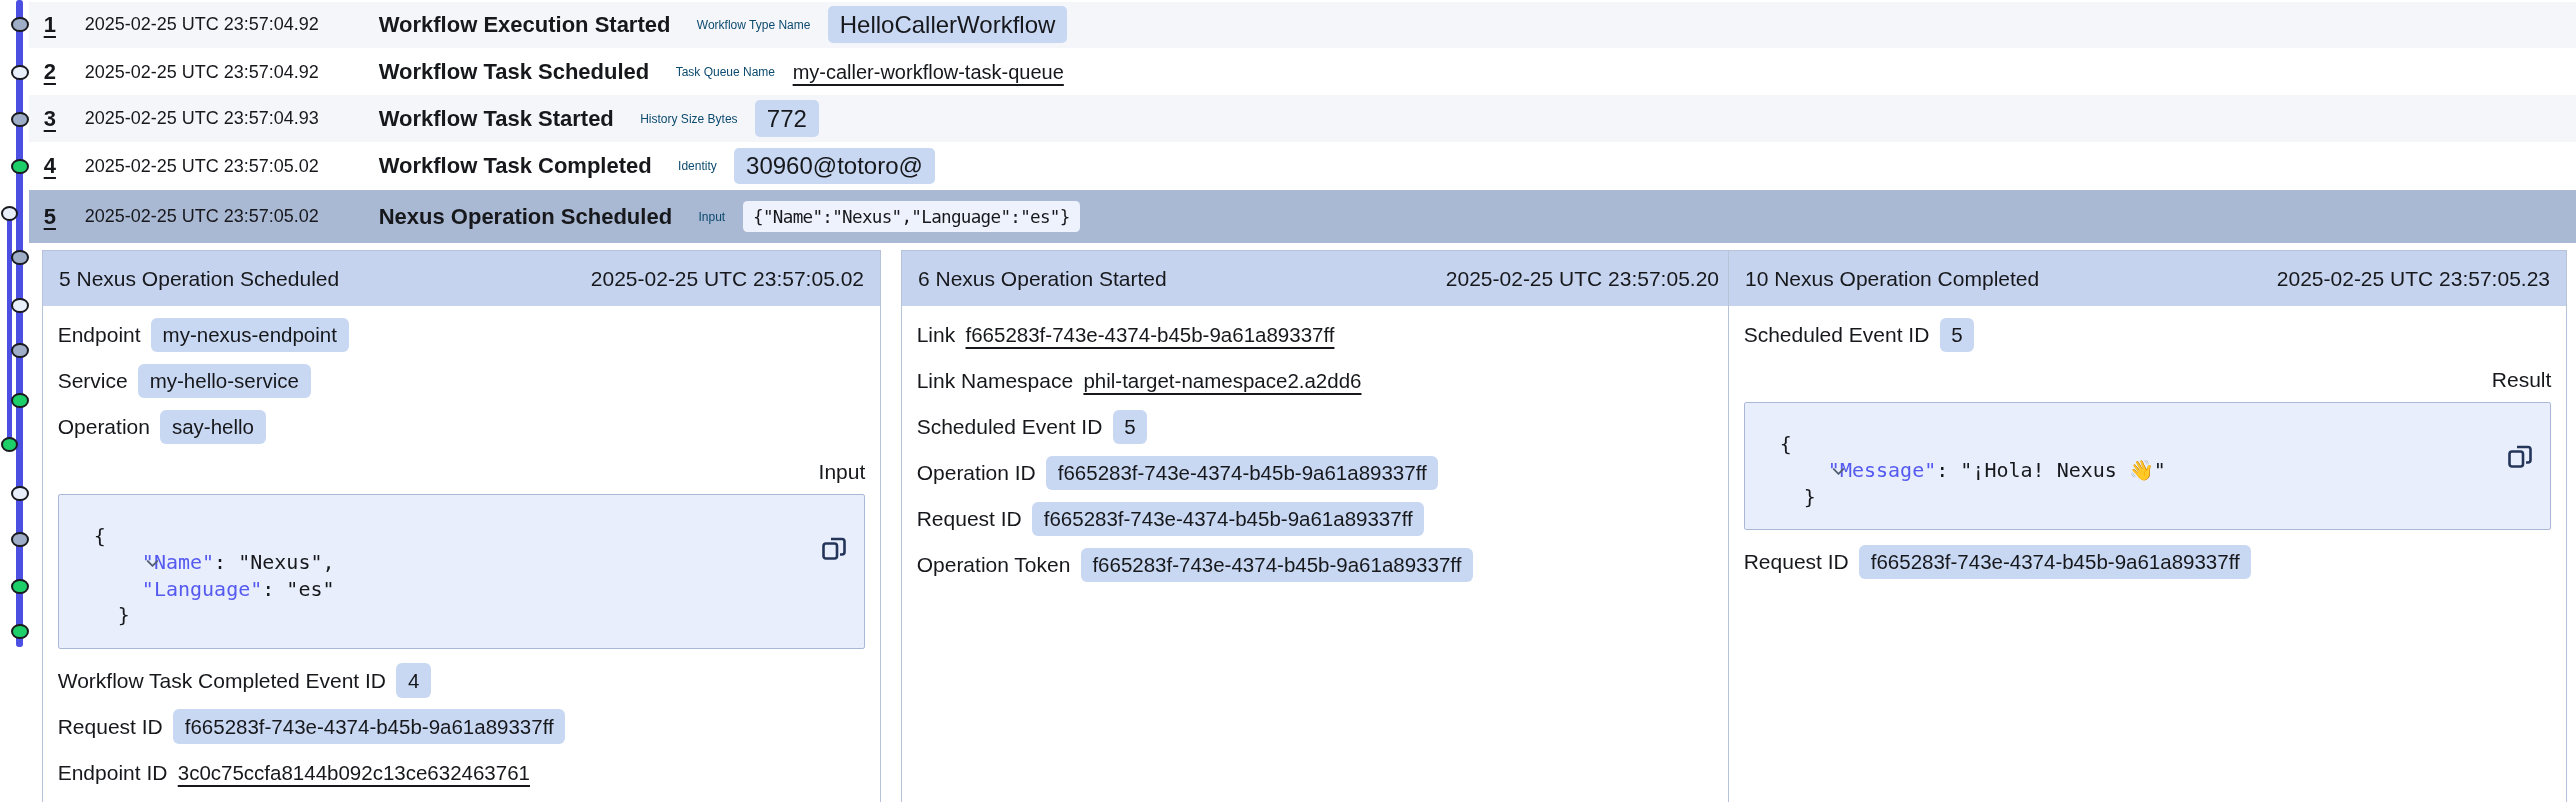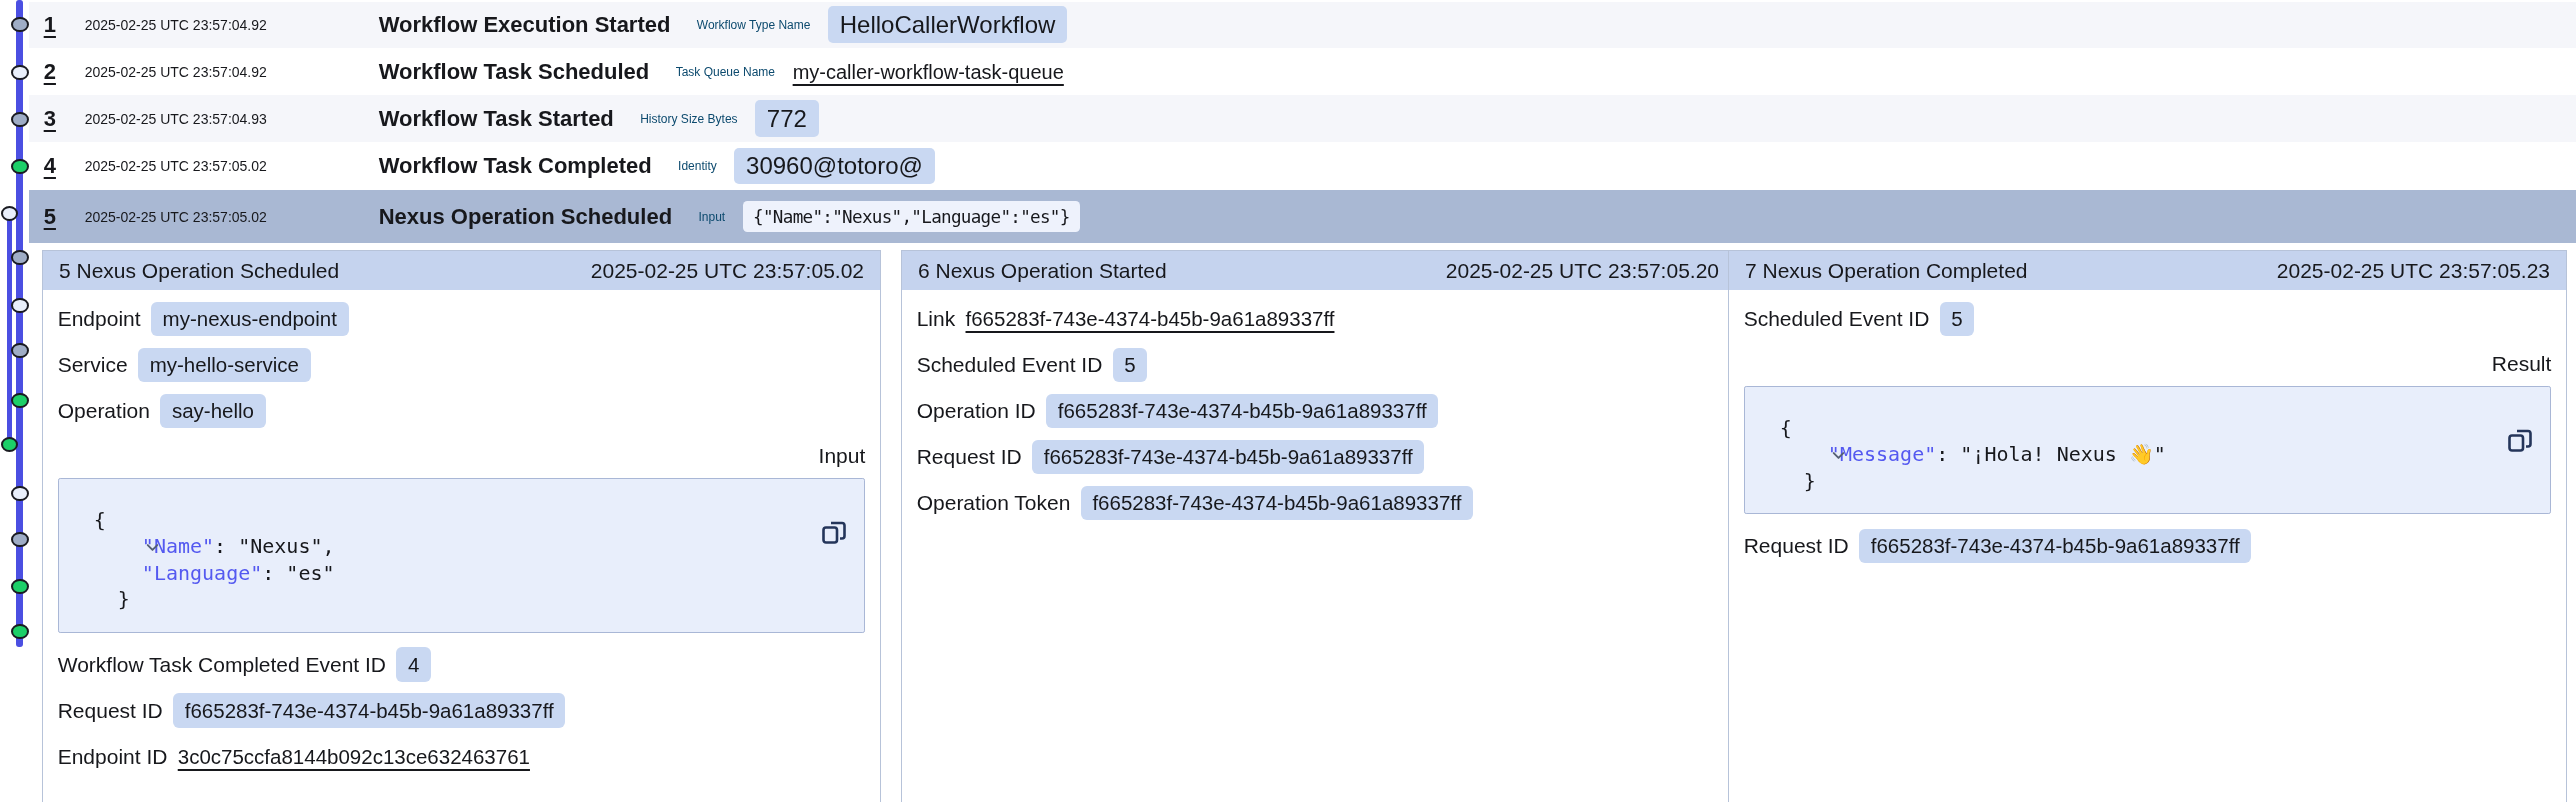--- a/index.html
+++ b/index.html
@@ -17,37 +17,37 @@
     box-sizing:border-box;z-index:3;}
   .tl-node.gray{background:var(--node-gray,#9fadc6);}
   .tl-node.light{background:var(--node-light,#e9effb);}
   .tl-node.green{background:var(--node-green,#1ccf68);}
   
   .event-row{position:absolute;left:29px;right:0;display:flex;align-items:center;background:#ffffff;}
   .event-row.alt{background:var(--alt-row,#f5f6fa);}
   .event-row.selected{background:var(--selected-row,#a9b8d3);}
   .event-row .num{font-size:22px;font-weight:600;text-decoration:underline;text-underline-offset:4.4px;
     margin-left:14.7px;min-width:25px;color:#17181c;cursor:pointer;}
-  .event-row .time{font-size:14px;margin-left:16px;width:294px;white-space:nowrap;}
+  .event-row .time{font-size:18px;margin-left:16px;width:294px;white-space:nowrap;}
   .event-row .name{font-size:22px;font-weight:700;white-space:nowrap;}
   .event-row .dlabel{font-size:12px;margin-left:26.4px;color:#0c4a6e;white-space:nowrap;}
   .event-row .dvalue{margin-left:17.6px;white-space:nowrap;}
   .event-row .dvalue.badge{background:var(--badge-bg,#c9d8f2);border-radius:5px;padding:4.4px 11.7px;font-size:24px;}
   .event-row .dvalue.link{font-size:20px;font-weight:500;text-decoration:underline;text-underline-offset:5.1px;
     text-decoration-thickness:1.5px;cursor:pointer;}
   .event-row .dvalue.code-badge{background:var(--input-badge-bg,#eef2fc);border-radius:4.4px;padding:5.1px 10.3px;
     font-family:"DejaVu Sans Mono",monospace;font-size:17.6px;letter-spacing:-0.7px;}
   
   .panel{position:absolute;top:250px;bottom:0;background:#ffffff;
     border:1.5px solid var(--panel-border,#b7c3d9);border-bottom:none;box-sizing:border-box;}
   .panel-l{left:42px;width:839px;}
   .panel-m{left:901px;width:835px;}
   .panel-r{left:1728px;width:839px;}
   .panel header{height:39px;background:var(--panel-header-bg,#c5d3ee);display:flex;align-items:center;
-    justify-content:space-between;padding:0 16px;font-size:21px;}
+    justify-content:space-between;padding:8px 16px;font-size:21px;}
   .p-title{white-space:nowrap;}
   .p-time{white-space:nowrap;}
   .p-body{padding:5.9px 14.7px 0 14.7px;}
   .f-row{min-height:46px;display:flex;align-items:center;}
   .f-row.label-only{min-height:34px;align-items:flex-end;padding-bottom:2.9px;justify-content:flex-end;}
   .f-label{font-size:21px;white-space:nowrap;}
   .f-value{margin-left:10.3px;white-space:nowrap;}
   .f-value.badge{background:var(--badge-bg,#c9d8f2);border-radius:5.9px;padding:5.1px 11.7px;font-size:20.5px;}
   .f-value.link{font-size:20.5px;text-decoration:underline;text-underline-offset:5.1px;
     text-decoration-thickness:1.8px;cursor:pointer;}
@@ -176,41 +176,45 @@
     <header>
       <span class="p-title">6 Nexus Operation Started</span>
       <span class="p-time">2025-02-25 UTC 23:57:05.20</span>
     </header>
     <div class="p-body">
         <div class="f-row">
           <span class="f-label">Link</span>
           <span class="f-value link">f665283f-743e-4374-b45b-9a61a89337ff</span>
         </div>
         <div class="f-row">
+          <span class="f-label">Link Namespace</span>
+          <span class="f-value link">phil-target-namespace2.a2dd6</span>
+        </div>
+        <div class="f-row">
           <span class="f-label">Scheduled Event ID</span>
           <span class="f-value badge">5</span>
         </div>
         <div class="f-row">
           <span class="f-label">Operation ID</span>
           <span class="f-value badge">f665283f-743e-4374-b45b-9a61a89337ff</span>
         </div>
         <div class="f-row">
           <span class="f-label">Request ID</span>
           <span class="f-value badge">f665283f-743e-4374-b45b-9a61a89337ff</span>
         </div>
         <div class="f-row">
           <span class="f-label">Operation Token</span>
           <span class="f-value badge">f665283f-743e-4374-b45b-9a61a89337ff</span>
         </div>
       </div>
   </section>
 
   <section class="panel panel-r">
     <header>
-      <span class="p-title">7 Nexus Operation Completed</span>
+      <span class="p-title">10 Nexus Operation Completed</span>
       <span class="p-time">2025-02-25 UTC 23:57:05.23</span>
     </header>
     <div class="p-body">
         <div class="f-row">
           <span class="f-label">Scheduled Event ID</span>
           <span class="f-value badge">5</span>
         </div>
         <div class="f-row label-only">
           <span class="f-label">Result</span>
         </div>

